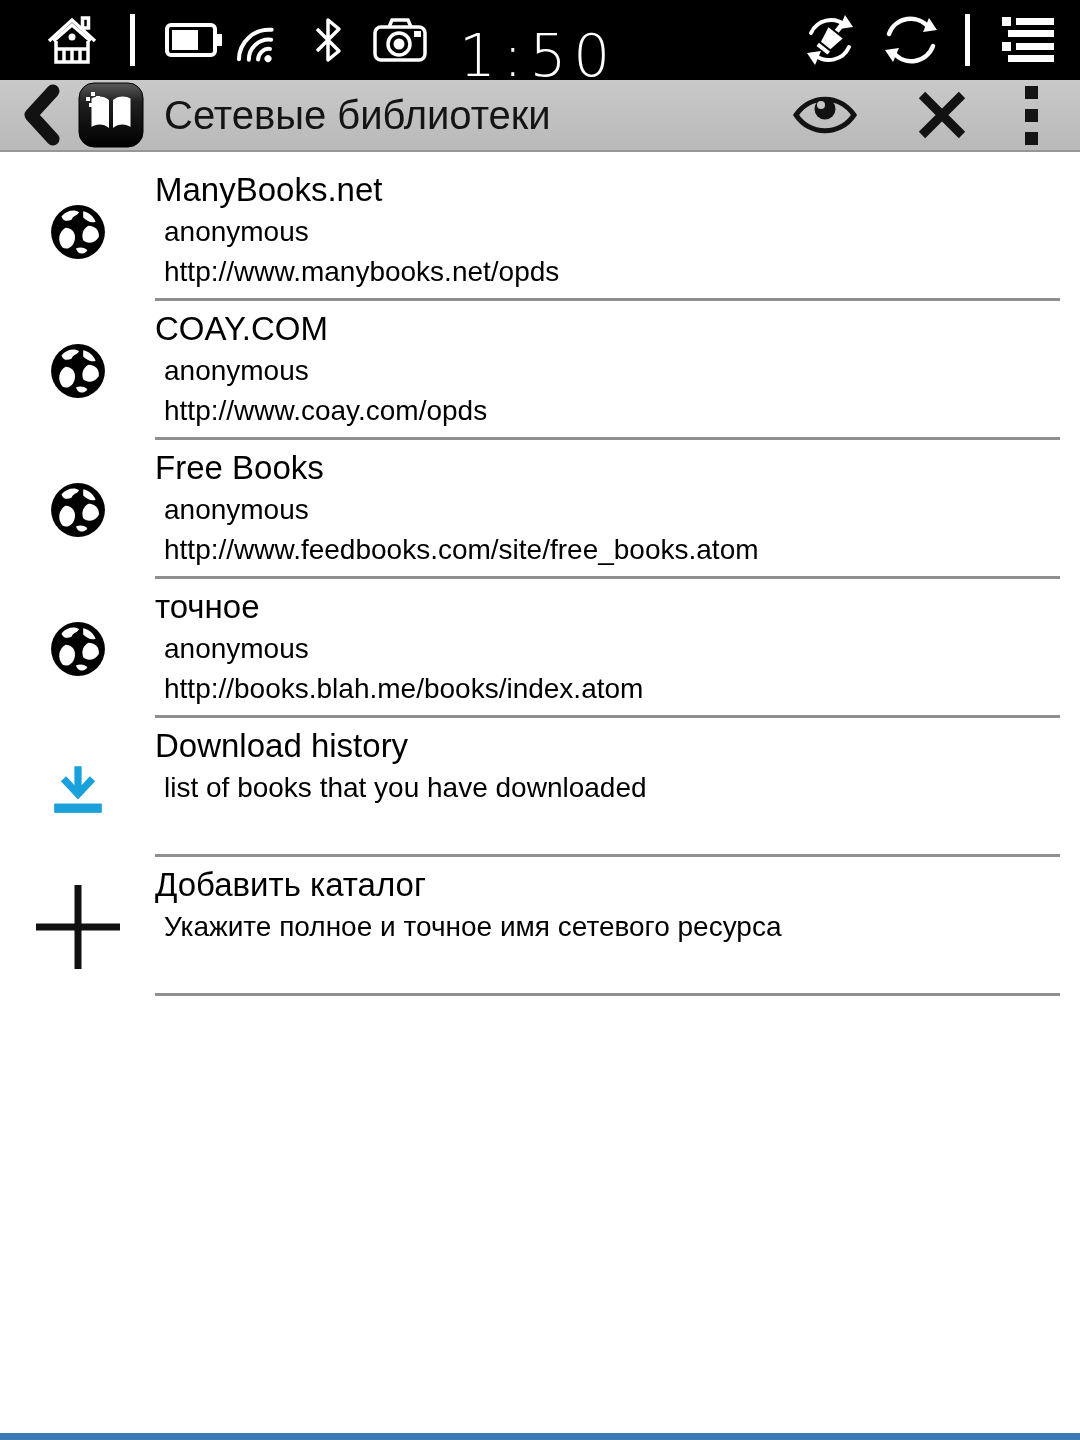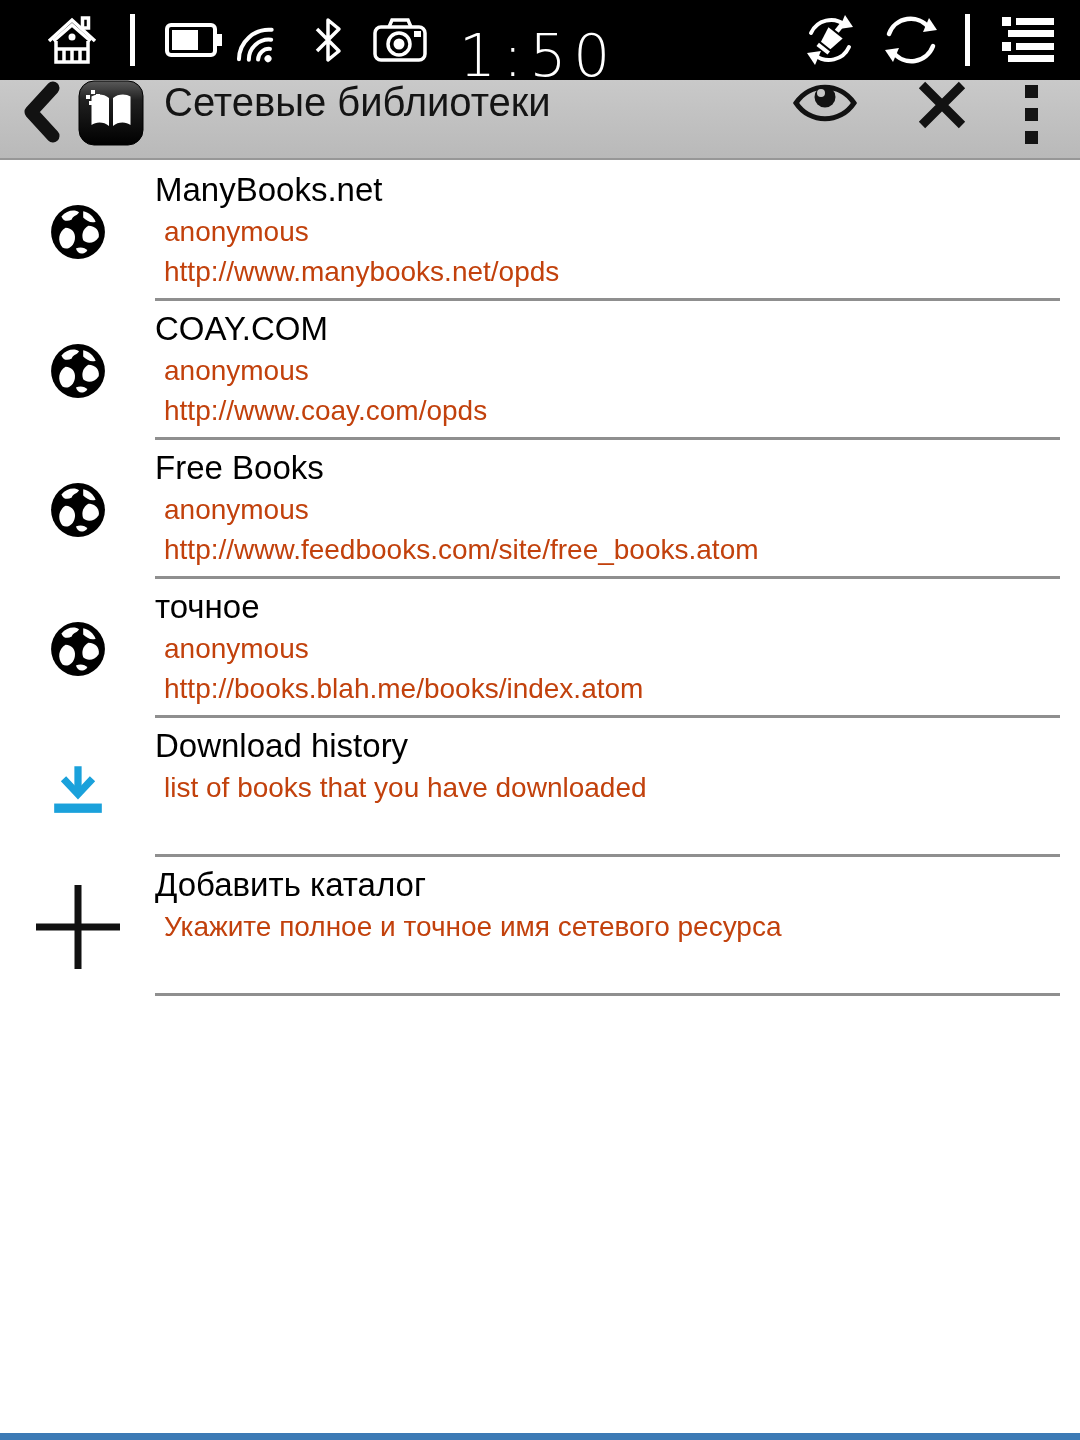--- a/index.html
+++ b/index.html
@@ -15,40 +15,40 @@
   }
   .sb-spacer{flex:1}
   .sb-divider{width:5px;height:52px;background:#fff;margin-left:30px}
   .sb-icon{display:flex;align-items:center}
   .time{
     color:#fff;font-size:58px;font-weight:100;letter-spacing:7px;
     margin-left:30px;font-family:"DejaVu Sans","Liberation Sans",sans-serif;margin-top:32px;
   }
   
   .title-bar{
-    height:80px;background:linear-gradient(var(--titlebar-bg,#cbcbcb),#b9b9b9);
+    height:72px;background:linear-gradient(var(--titlebar-bg,#cbcbcb),#b9b9b9);
     border-bottom:2px solid #979797;
-    display:flex;align-items:flex-start;box-sizing:border-box;
+    display:flex;align-items:center;box-sizing:border-box;
     padding:0 42px 0 20px;
   }
   .tb-title{font-size:40px;color:#141414;margin-left:20px;white-space:nowrap;flex:0 0 auto}
   .tb-spacer{flex:1}
   .tb-icon{display:flex;align-items:center;margin-left:58px}
   .dots{display:flex;flex-direction:column}
   .dots span{width:13px;height:13px;background:#141414;margin:5px 0}
   
   .list{position:absolute;top:162px;left:0;right:16px}
   .row{display:flex;height:139px;box-sizing:border-box}
   .row-icon{flex:0 0 155px;width:155px;display:flex;align-items:center;justify-content:center}
   .row-body{
     flex:1;margin-right:4px;padding-top:5px;box-sizing:border-box;
     border-bottom:3px solid var(--divider,#8f8f8f);
   }
   .row-title{font-size:33px;line-height:45px;color:#000}
-  .row-sub{font-size:28px;line-height:40px;color:#c2410c;padding-left:9px}
+  .row-sub{font-size:28px;line-height:40px;color:#000000;padding-left:9px}
   
   .bottom-bar{position:absolute;left:0;right:0;bottom:0;height:7px;background:var(--bottom-bar,#3c7ab5)}
   svg{display:block}
 </style>
 </head>
 <body>
 
 <div class="status-bar">
   <span class="sb-icon">
     <svg width="56" height="56" viewBox="0 0 56 56" fill="none" stroke="#fff" stroke-width="3.5">

